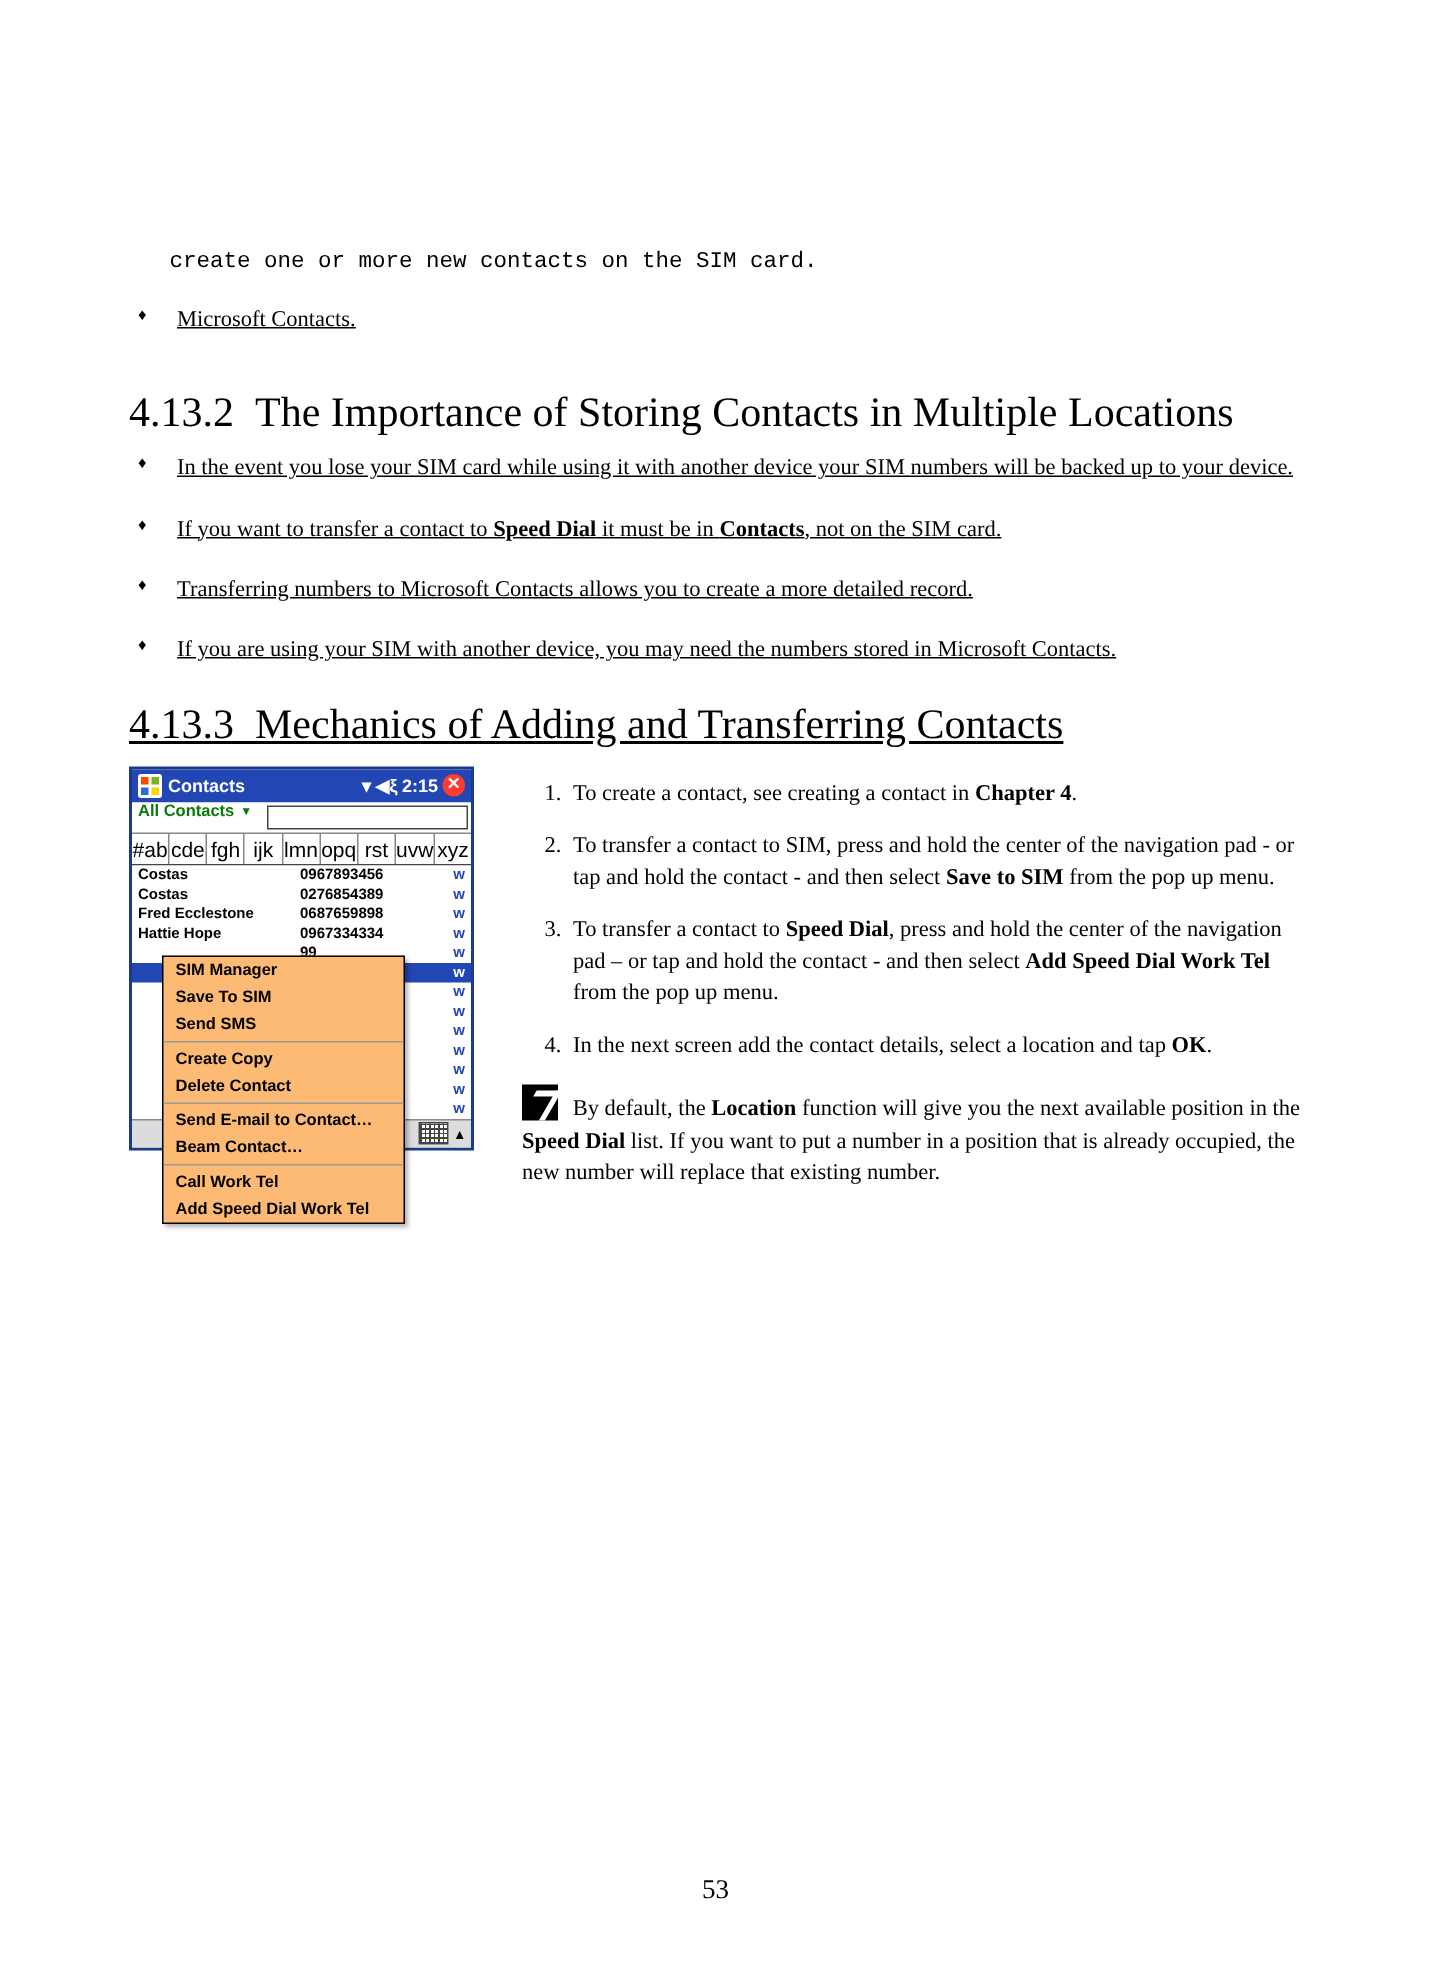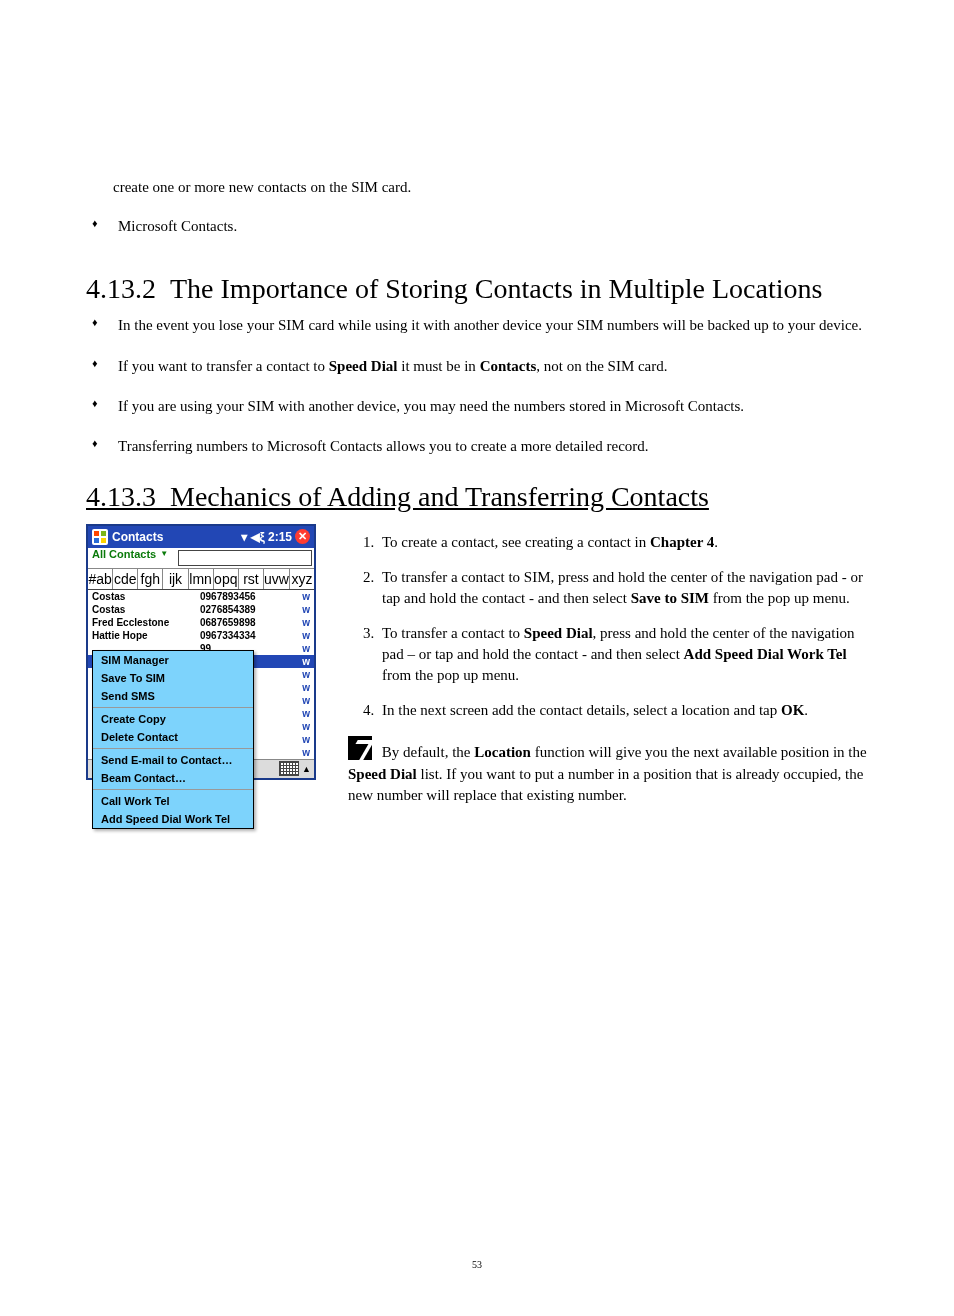--- a/index.html
+++ b/index.html
@@ -10,27 +10,29 @@
     font-family: "Times New Roman", Times, serif;
     font-size: 15px;
     color: #000;
     position: relative;
   }
   .page {
     padding: 165px 86px 0 86px;
     box-sizing: border-box;
   }
   .cont-line {
-    margin: 13px 0 18px 27px;
+    margin: 0 0 18px 27px;
     line-height: 1.3;
+    font-family: Liberation Mono, monospace;
   }
   ul.diamond {
     list-style: none;
     margin: 0;
     padding: 0 0 0 14px;
+    text-decoration: underline;
   }
   ul.diamond > li {
     position: relative;
     padding-left: 18px;
     margin-bottom: 20px;
     line-height: 1.35;
   }
   ul.diamond > li::before {
     content: "♦";
     position: absolute;
@@ -123,23 +125,23 @@
     justify-content: space-between;
   }
   .ph-row.sel { background: #2247b5; color: #fff; }
   .ph-name { flex: 0 0 98px; white-space: nowrap; overflow: hidden; }
   .ph-num { flex: 0 0 84px; white-space: nowrap; overflow: hidden; text-align: left; }
   .ph-w { flex: 0 0 16px; text-align: right; color: #2247b5; }
   .ph-row.sel .ph-w { color: #fff; }
 
   .ph-context {
     position: absolute;
-    left: 4px; top: 60px;
+    left: 20px; top: 60px;
     width: 160px;
-    background: #7dd3fc;
+    background: #fdba74;
     border: 1px solid #000;
     box-shadow: 2px 2px 3px rgba(0,0,0,0.3);
     z-index: 5;
     font-weight: bold;
     font-size: 11px;
   }
   .ph-context .mi { padding: 3px 8px; }
   .ph-context hr { border: none; border-top: 1px solid #999; margin: 2px 0; }
 
   .ph-bottombar {
@@ -186,21 +188,21 @@
     transform: skewX(-30deg);
   }
   .note-text { line-height: 1.45; }
   b { font-weight: bold; }
 
   .pagenum {
     position: absolute;
     bottom: 46px;
     left: 0; right: 0;
     text-align: center;
-    font-size: 10px;
+    font-size: 18px;
   }
 </style>
 </head>
 <body>
 
 <div class="page">
 
   <p class="cont-line">create one or more new contacts on the SIM card.</p>
 
   <ul class="diamond">
@@ -209,22 +211,22 @@
 
   <h2 class="section sec-4132">
     <span>4.13.2</span>&nbsp;&nbsp;<span>The Importance of Storing Contacts in Multiple Locations</span>
   </h2>
 
   <ul class="diamond">
     <li>In the event you lose your SIM card while using it with another device your SIM numbers will be backed up to your device.</li>
     <li>
       <span>If you want to transfer a contact to </span><b>Speed Dial</b><span> it must be in </span><b>Contacts</b><span>, not on the SIM card.</span>
     </li>
+    <li>Transferring numbers to Microsoft Contacts allows you to create a more detailed record.</li>
     <li>If you are using your SIM with another device, you may need the numbers stored in Microsoft Contacts.</li>
-    <li>Transferring numbers to Microsoft Contacts allows you to create a more detailed record.</li>
   </ul>
 
   <h2 class="section" style="margin-top:24px;text-decoration:underline;">
     <span>4.13.3</span>&nbsp;&nbsp;<span>Mechanics of Adding and Transferring Contacts</span>
   </h2>
 
   <div class="two-col">
 
     <div class="phone-col">
       <div class="phone">

